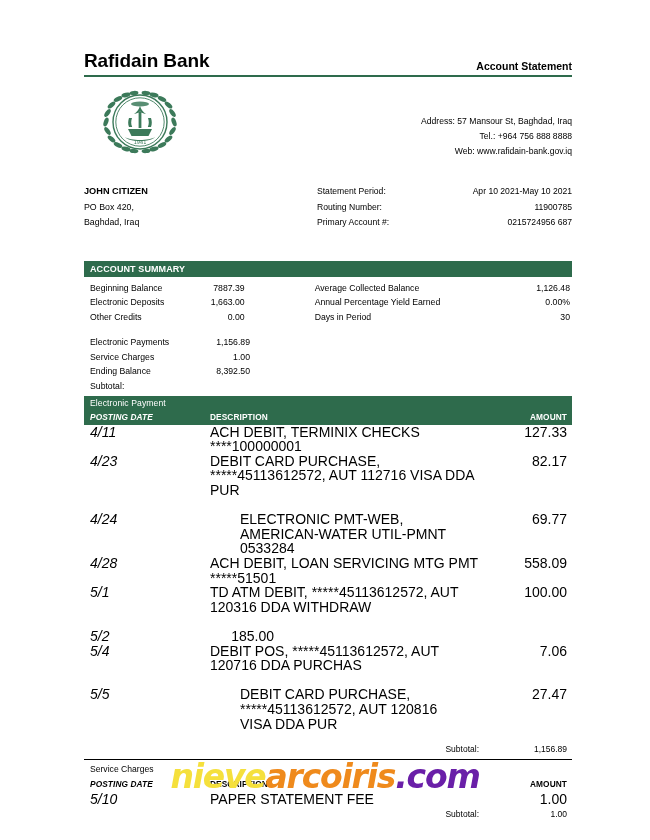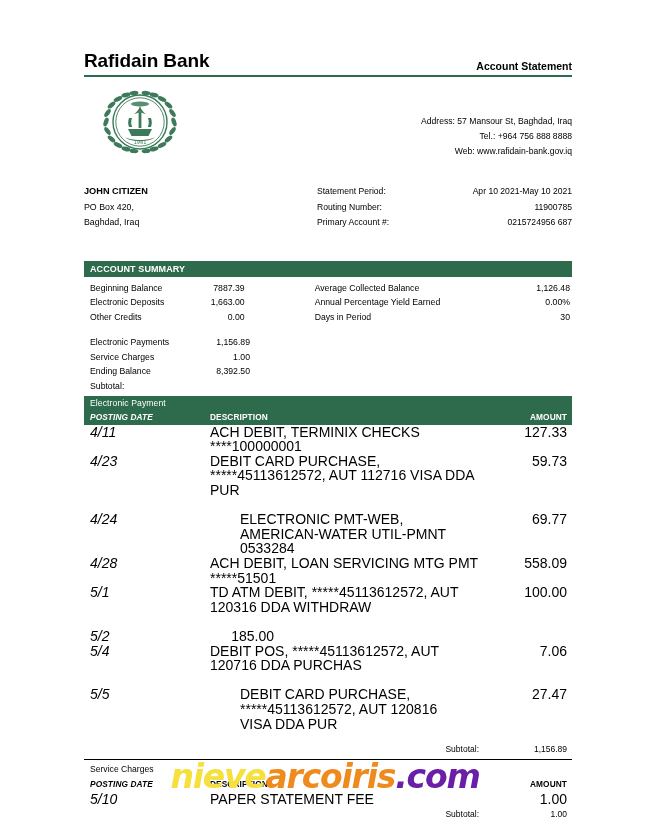--- a/index.html
+++ b/index.html
@@ -373,21 +373,21 @@
       </div>
 
       <div class="trow">
         <span class="c-date">4/11</span>
         <span class="c-desc">ACH DEBIT, TERMINIX CHECKS ****100000001</span>
         <span class="c-amt">127.33</span>
       </div>
       <div class="trow">
         <span class="c-date">4/23</span>
         <span class="c-desc">DEBIT CARD PURCHASE, *****45113612572, AUT 112716 VISA DDA PUR</span>
-        <span class="c-amt">59.73</span>
+        <span class="c-amt">82.17</span>
       </div>
       <div class="trow gap-before">
         <span class="c-date">4/24</span>
         <span class="c-desc">ELECTRONIC PMT-WEB, AMERICAN-WATER UTIL-PMNT 0533284</span>
         <span class="c-amt">69.77</span>
       </div>
       <div class="trow">
         <span class="c-date">4/28</span>
         <span class="c-desc">ACH DEBIT, LOAN SERVICING MTG PMT *****51501</span>
         <span class="c-amt">558.09</span>

